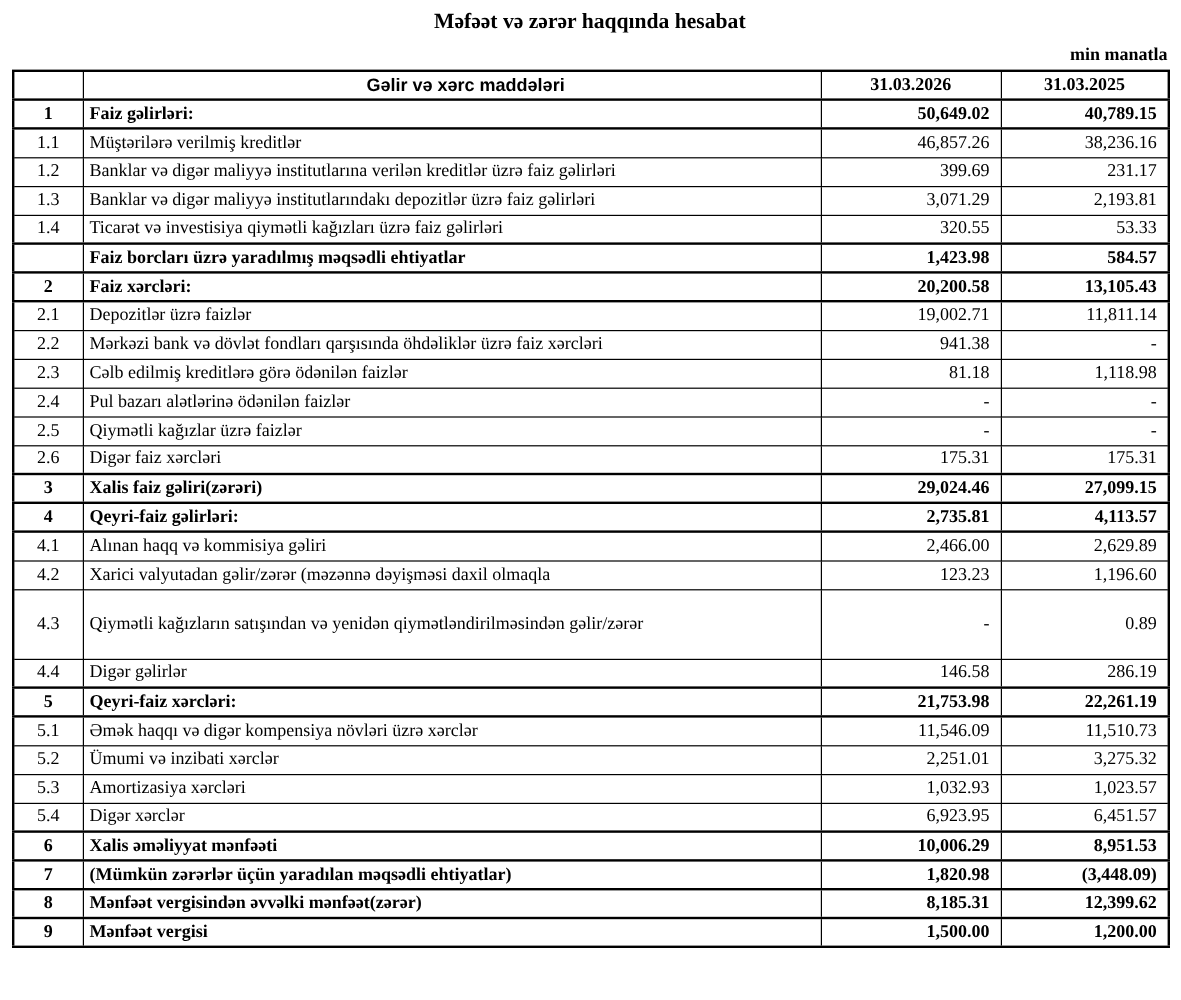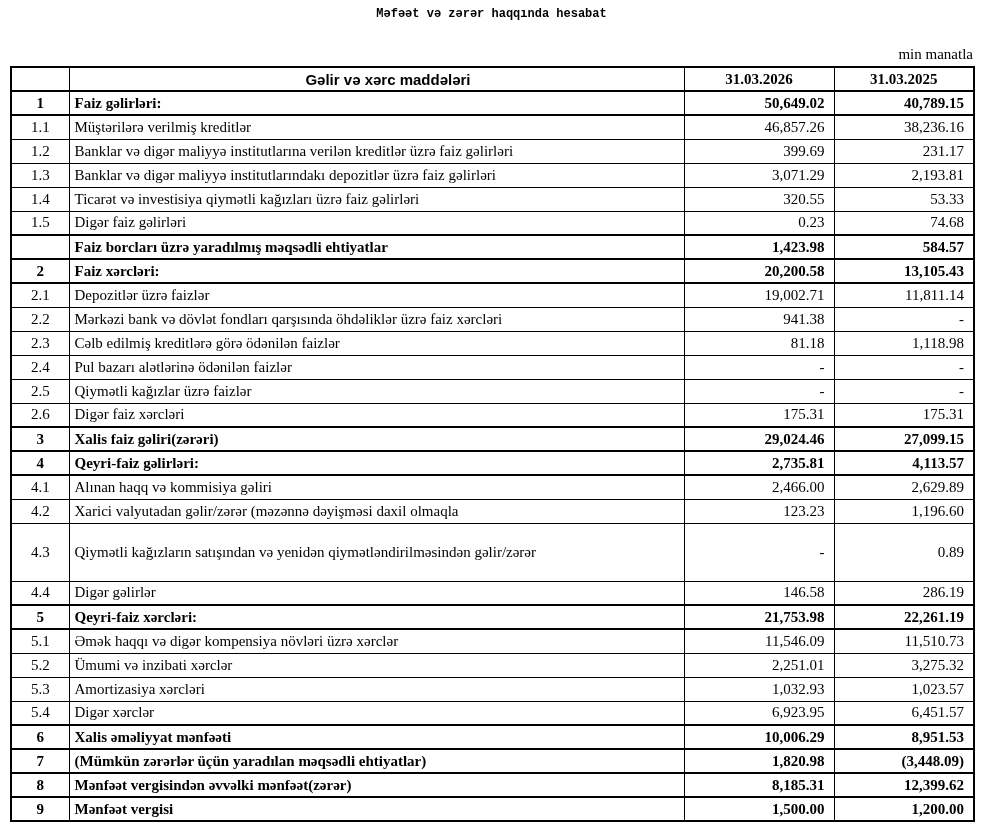--- a/index.html
+++ b/index.html
@@ -7,31 +7,31 @@
   body {
     width: 984px; height: 833px;
     font-family: "Liberation Serif", serif;
     color: #000;
     overflow: hidden;
   }
   .page { padding: 7px 0 0 10px; width: 984px; }
   .title {
     width: 963px;
     text-align: center;
-    font-family: Liberation Mono, monospace;
-    font-weight: bold;
-    font-size: 12px;
+    font-family: Liberation Serif, serif;
+    font-weight: bold;
+    font-size: 18px;
   }
   .unit-note {
     width: 963px;
     text-align: right;
     font-family: "Liberation Serif", serif;
-    font-weight: normal;
+    font-weight: bold;
     font-size: 15px;
-    margin-top: 25px;
+    margin-top: 10px;
     margin-bottom: 3px;
   }
   table.report {
     border-collapse: collapse;
     table-layout: fixed;
     width: 963px;
     border: 2px solid #000;
   }
   col.c-num  { width: 58px; }
   col.c-item { width: 615px; }
@@ -114,26 +114,20 @@
     <td class="label">Banklar və digər maliyyə institutlarındakı depozitlər üzrə faiz gəlirləri</td>
     <td class="val">3,071.29</td>
     <td class="val">2,193.81</td>
   </tr>
         <tr>
     <td class="num">1.4</td>
     <td class="label">Ticarət və investisiya qiymətli kağızları üzrə faiz gəlirləri</td>
     <td class="val">320.55</td>
     <td class="val">53.33</td>
   </tr>
-        <tr>
-    <td class="num">1.5</td>
-    <td class="label">Digər faiz gəlirləri</td>
-    <td class="val">0.23</td>
-    <td class="val">74.68</td>
-  </tr>
         <tr class="section">
     <td class="num"></td>
     <td class="label">Faiz borcları üzrə yaradılmış məqsədli ehtiyatlar</td>
     <td class="val">1,423.98</td>
     <td class="val">584.57</td>
   </tr>
         <tr class="section">
     <td class="num">2</td>
     <td class="label">Faiz xərcləri:</td>
     <td class="val">20,200.58</td>

